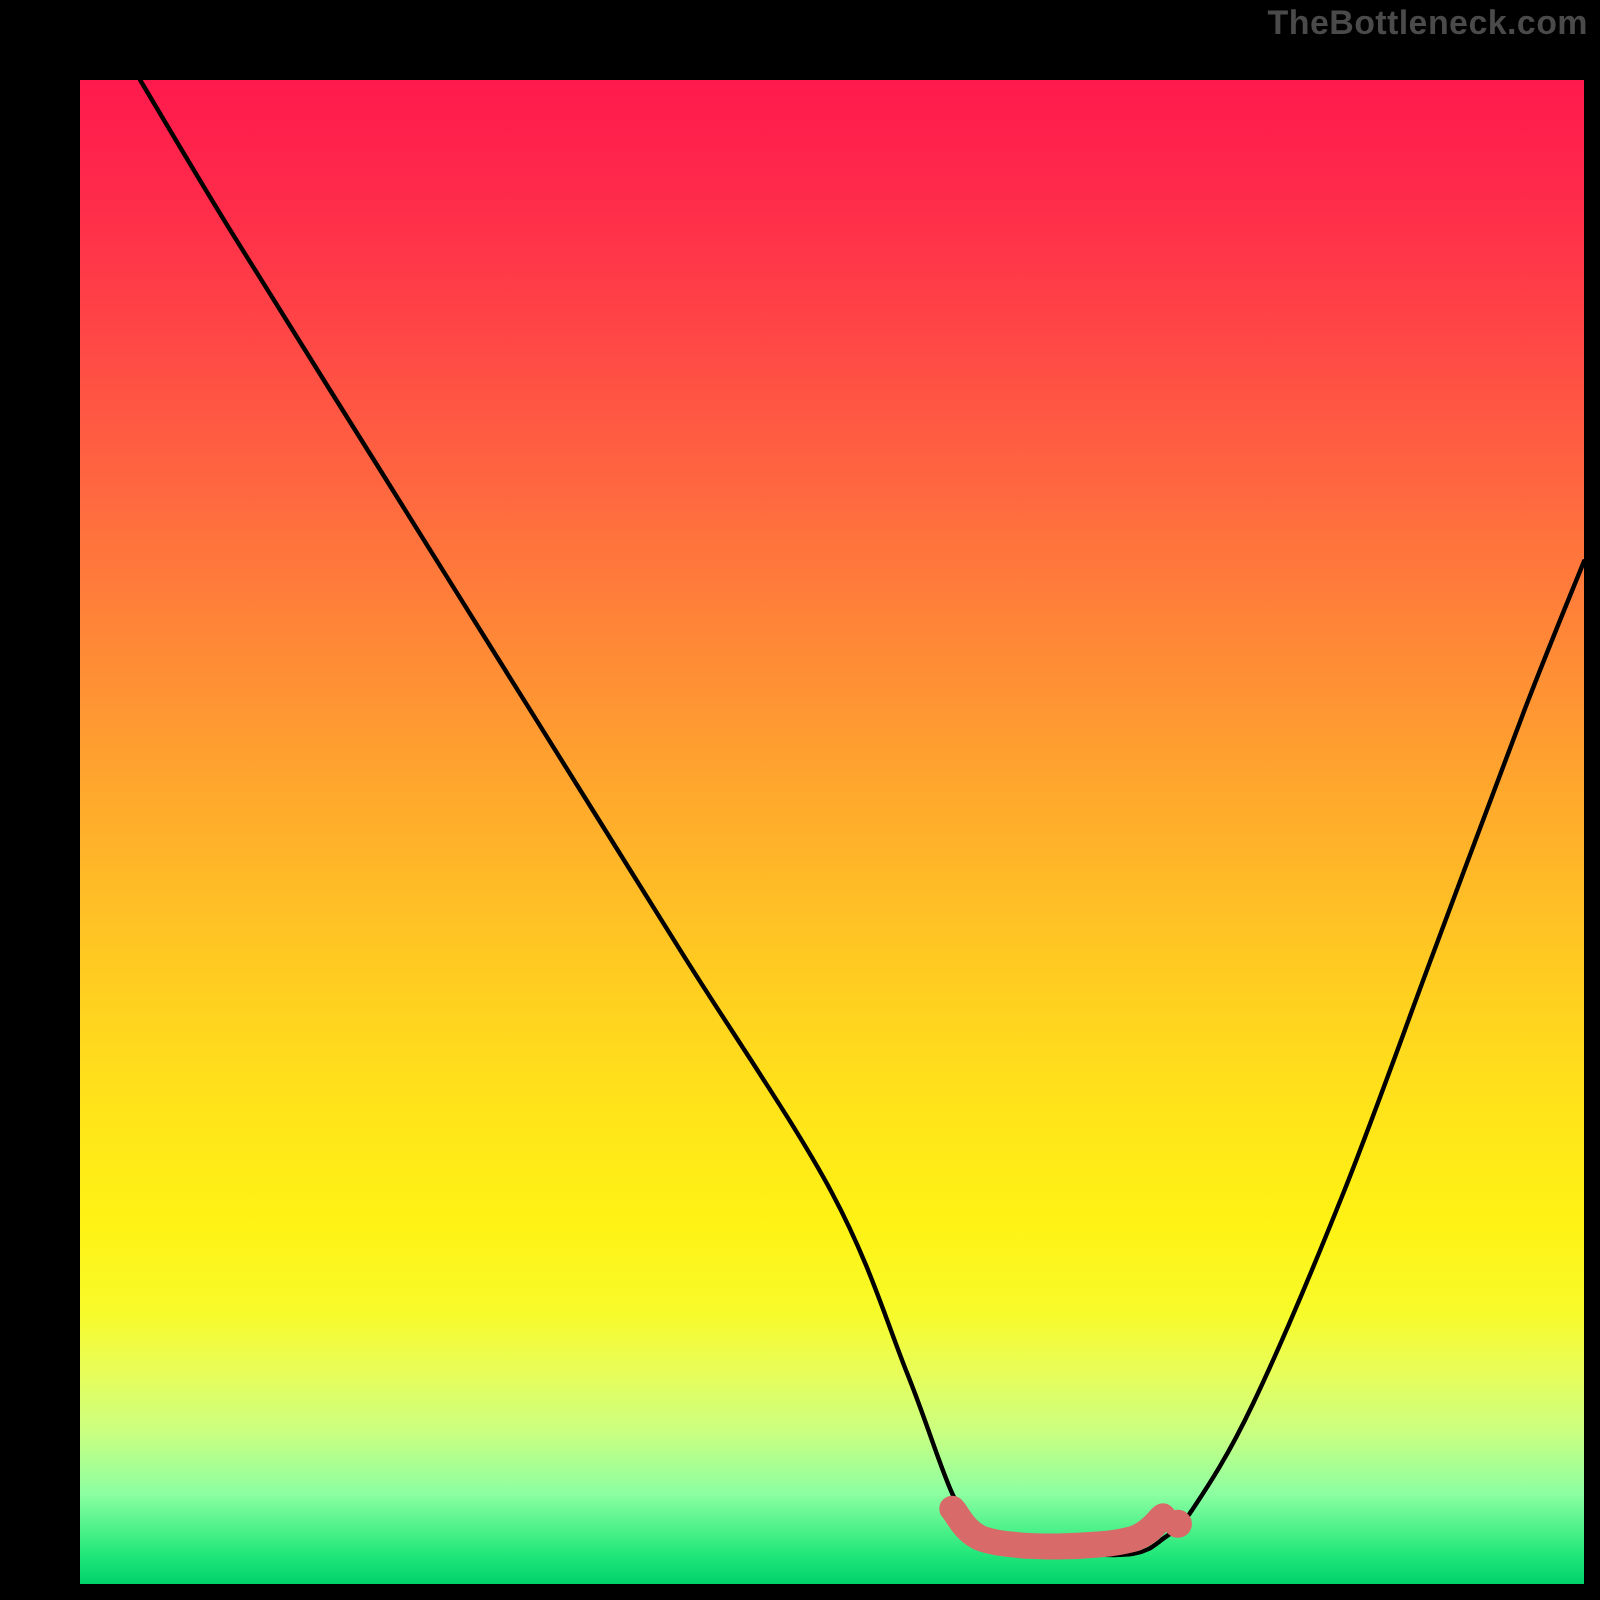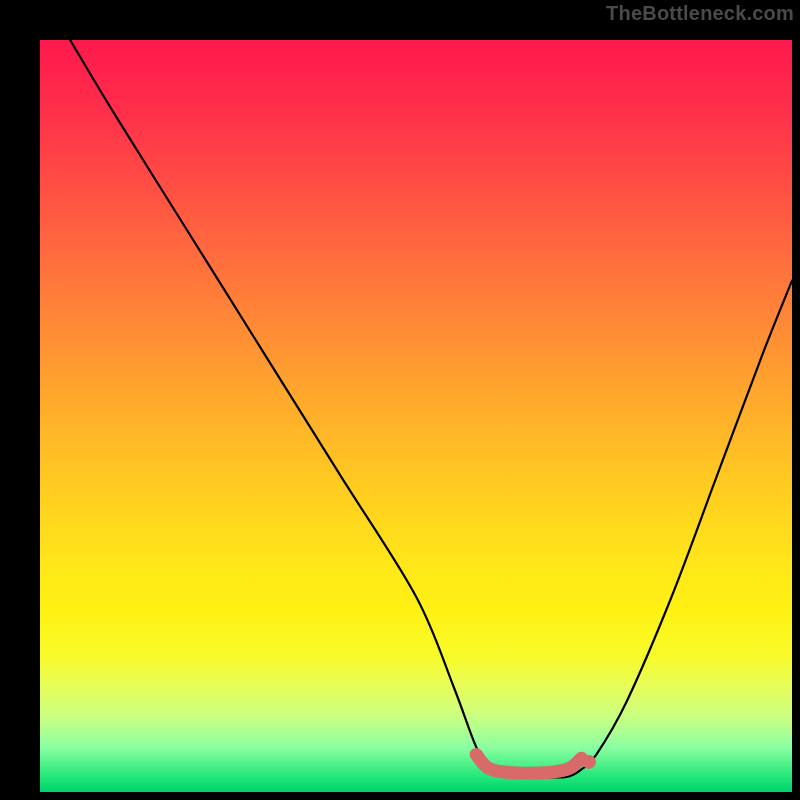--- a/index.html
+++ b/index.html
@@ -51,21 +51,21 @@
     position: absolute;
     inset: 0;
     width: 100%;
     height: 100%;
   }
   .watermark {
     position: absolute;
     top: 2px;
     right: 6px;
     color: #4a4a4a;
-    font-size: 20px;
+    font-size: 17px;
     font-weight: 600;
     letter-spacing: 0.2px;
     user-select: none;
   }
 </style>
 </head>
 <body>
 
 <div class="frame">
   <div class="plot">

